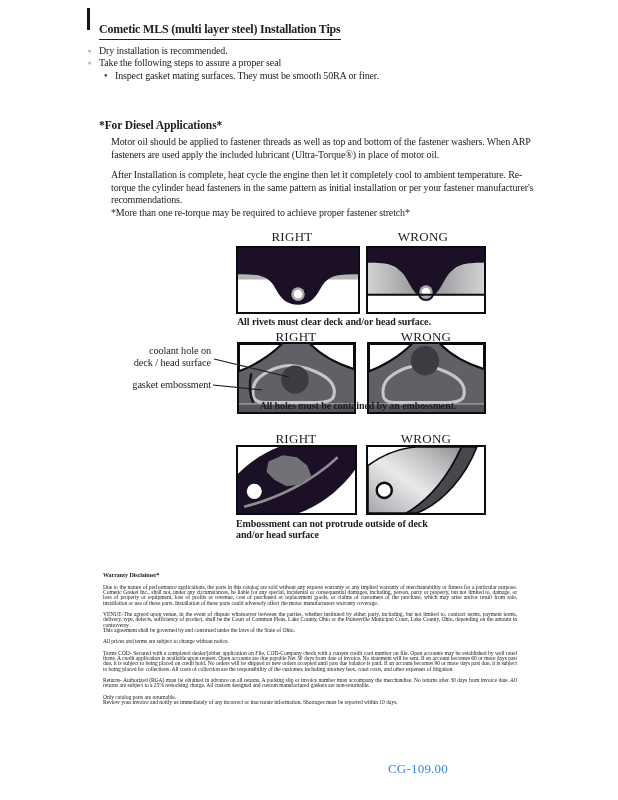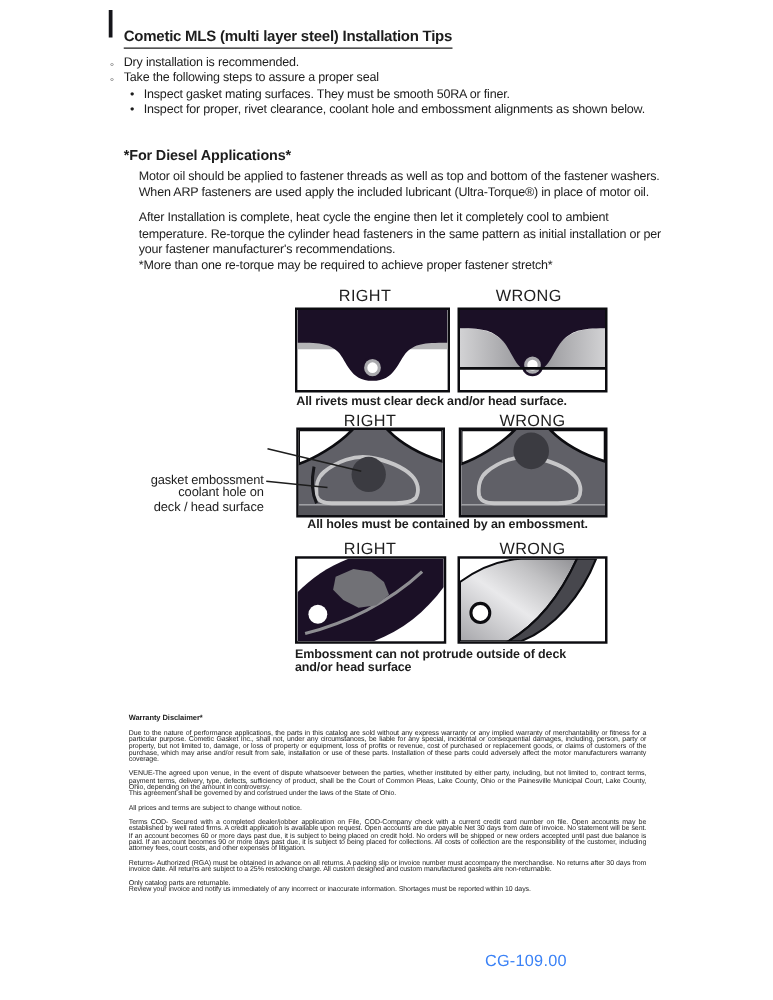--- a/index.html
+++ b/index.html
@@ -1,17 +1,17 @@
 <!DOCTYPE html>
 <html><head>
 <meta charset="utf-8">
 <style>
   html,body{margin:0;padding:0;background:#ffffff;}
   .page{position:relative;width:618px;height:800px;background:#ffffff;overflow:hidden;
-        font-family:Liberation Sans, sans-serif;color:#1d1d1d;}
+        font-family:Liberation Serif, serif;color:#1d1d1d;}
   .abs{position:absolute;}
 
   .tick{left:87px;top:8px;width:3px;height:22px;background:#15151a;}
 
   .title{left:99px;top:22px;font-size:12px;font-weight:bold;letter-spacing:-0.2px;}
   .title span{display:inline-block;border-bottom:1.6px solid #1d1d1d;padding-bottom:2px;}
 
   .bullets{left:88px;top:45px;width:450px;font-size:10px;letter-spacing:-0.15px;line-height:12.3px;}
   .b1{padding-left:11px;position:relative;}
   .b1::before{content:"\25E6";position:absolute;left:0;top:0;font-size:9px;}
@@ -45,21 +45,20 @@
 <div class="page">
 
   <div class="abs tick"></div>
 
   <div class="abs title"><span>Cometic MLS (multi layer steel) Installation Tips</span></div>
 
   <div class="abs bullets">
     <div class="b1">Dry installation is recommended.</div>
     <div class="b1">Take the following steps to assure a proper seal</div>
     <div class="b2">Inspect gasket mating surfaces.  They must be smooth 50RA or finer.</div>
-    <div class="b2">Inspect for proper, rivet clearance, coolant hole and embossment alignments as shown below.</div>
   </div>
 
   <div class="abs diesel-h">*For Diesel Applications*</div>
   <div class="abs para p1">Motor oil should be applied to fastener threads as well as top and bottom of the fastener washers. When ARP fasteners are used apply the included lubricant (Ultra-Torque®) in place of motor oil.</div>
   <div class="abs para p2">After Installation is complete, heat cycle the engine then let it completely cool to ambient temperature. Re-torque the cylinder head fasteners in the same pattern as initial installation or per your fastener manufacturer's recommendations.</div>
   <div class="abs para note">*More than one re-torque may be required to achieve proper fastener stretch*</div>
 
   <div class="abs dlabel" style="left:230px;top:229px;">RIGHT</div>
   <div class="abs dlabel" style="left:361px;top:229px;">WRONG</div>
 
@@ -90,21 +89,21 @@
       <circle cx="57" cy="42" r="6.6" fill="#a9a9ad"></circle>
       <circle cx="57" cy="42" r="4.1" fill="#ffffff"></circle>
       <line x1="0" y1="44.5" x2="114" y2="44.5" stroke="#0c0c10" stroke-width="2"></line>
     </svg>
   </div>
   <div class="abs cap" style="left:237px;top:316px;">All rivets must clear deck and/or head surface.</div>
 
   <div class="abs dlabel" style="left:234px;top:329px;">RIGHT</div>
   <div class="abs dlabel" style="left:364px;top:329px;">WRONG</div>
 
-  <div class="abs sidelabel" style="left:93px;top:345px;white-space:pre-line;margin-top:44px;">coolant hole on
+  <div class="abs sidelabel" style="left:93px;top:345px;white-space:pre-line;">coolant hole on
 deck / head surface</div>
   <div class="abs sidelabel" style="left:93px;top:379px;">gasket embossment</div>
 
   <div class="abs dbox" style="left:237px;top:342px;width:119px;height:72px;">
     <svg viewBox="0 0 113 65" preserveAspectRatio="none">
       <rect x="0" y="0" width="113" height="65" fill="#606067"></rect>
       <path d="M0,0 H42 C30,12 12,22 0,26 Z" fill="#ffffff" stroke="#0c0c10" stroke-width="2"></path>
       <path d="M113,0 H70 C82,12 100,20 113,24 Z" fill="#ffffff" stroke="#0c0c10" stroke-width="2"></path>
       <rect x="0" y="58" width="113" height="7" fill="#54545a"></rect>
       <line x1="0" y1="57.2" x2="113" y2="57.2" stroke="#9fa0a4" stroke-width="1.2"></line>
@@ -117,21 +116,21 @@
     <svg viewBox="0 0 113 65" preserveAspectRatio="none">
       <rect x="0" y="0" width="113" height="65" fill="#606067"></rect>
       <path d="M0,0 H42 C30,12 12,22 0,26 Z" fill="#ffffff" stroke="#0c0c10" stroke-width="2"></path>
       <path d="M113,0 H70 C82,12 100,20 113,24 Z" fill="#ffffff" stroke="#0c0c10" stroke-width="2"></path>
       <rect x="0" y="58" width="113" height="7" fill="#54545a"></rect>
       <line x1="0" y1="57.2" x2="113" y2="57.2" stroke="#9fa0a4" stroke-width="1.2"></line>
       <path d="M14,50 C13,43 15,36 20,32 C30,24 44,19 56,21 C70,23 83,29 89,35 C94,40 95,47 92,52 C89,55 83,56 76,56 L26,56 C19,56 15,54 14,50 Z" fill="none" stroke="#c6c6c8" stroke-width="3"></path>
       <circle cx="55" cy="16" r="14" fill="#3b3b41"></circle>
     </svg>
   </div>
-  <div class="abs cap" style="left:230px;top:414px;width:256px;text-align:center;">All holes must be contained by an embossment.</div>
+  <div class="abs cap" style="left:230px;top:400px;width:256px;text-align:center;">All holes must be contained by an embossment.</div>
 
   <div class="abs dlabel" style="left:234px;top:431px;">RIGHT</div>
   <div class="abs dlabel" style="left:364px;top:431px;">WRONG</div>
 
   <div class="abs dbox" style="left:236px;top:445px;width:121px;height:70px;">
     <svg viewBox="0 0 115 64" preserveAspectRatio="none">
       <rect x="0" y="0" width="115" height="64" fill="#ffffff"></rect>
       <path d="M0,26 C10,16 24,6 40,0 L115,0 V22 C101,41 82,56 60,64 L0,64 Z" fill="#1b1026"></path>
       <path d="M6,58 C38,50 72,34 98,10" fill="none" stroke="#8e8e92" stroke-width="2.5"></path>
       <polygon points="30,14 44,8 58,10 68,18 72,28 62,36 48,38 36,32 28,24" fill="#717176"></polygon>

